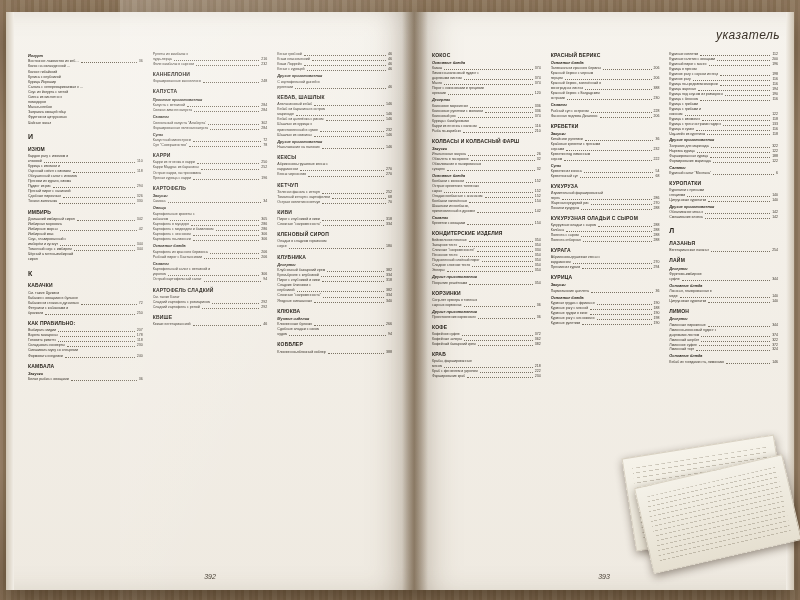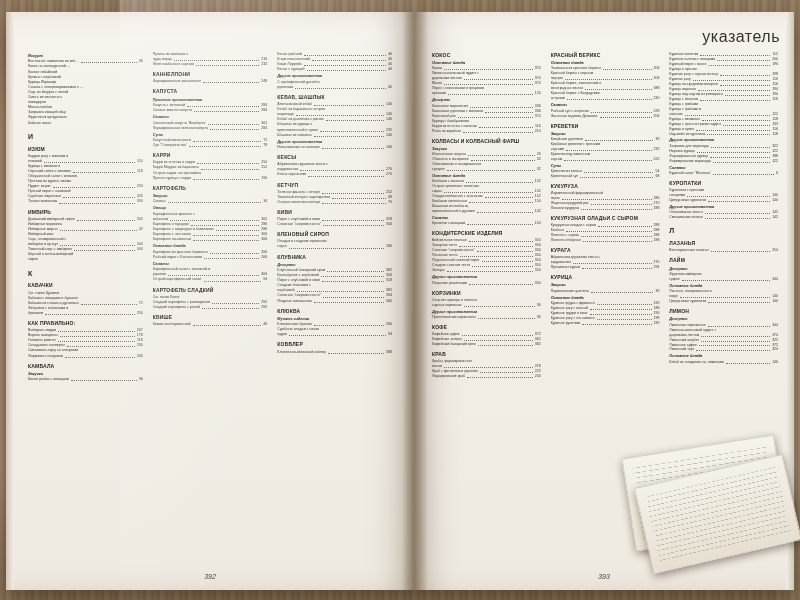--- a/index.html
+++ b/index.html
@@ -46,21 +46,21 @@
     background:linear-gradient(90deg, rgba(120,95,62,.0), rgba(95,72,44,.55) 48%, rgba(120,95,62,.0));
     pointer-events:none;
   }
   .page-edge-l{position:absolute;left:0;top:0;bottom:0;width:8px;
     background:linear-gradient(90deg,#cfc5b4,#f3efe8);}
   .page-edge-r{position:absolute;right:0;top:0;bottom:0;width:8px;
     background:linear-gradient(270deg,#cfc5b4,#f3efe8);}
 
   .tab-label{
     position:absolute;right:14px;top:16px;
-    font-size:16px;color:#3a3228;letter-spacing:.5px;
+    font-style:italic;font-size:12px;color:#3a3228;letter-spacing:.5px;
   }
 
   .cols{
     position:absolute;top:40px;bottom:30px;
     display:flex;gap:10px;
   }
   .page.left .cols{left:22px;right:22px;}
   .page.right .cols{left:18px;right:16px;}
   .col{
     flex:1 1 0;min-width:0;

